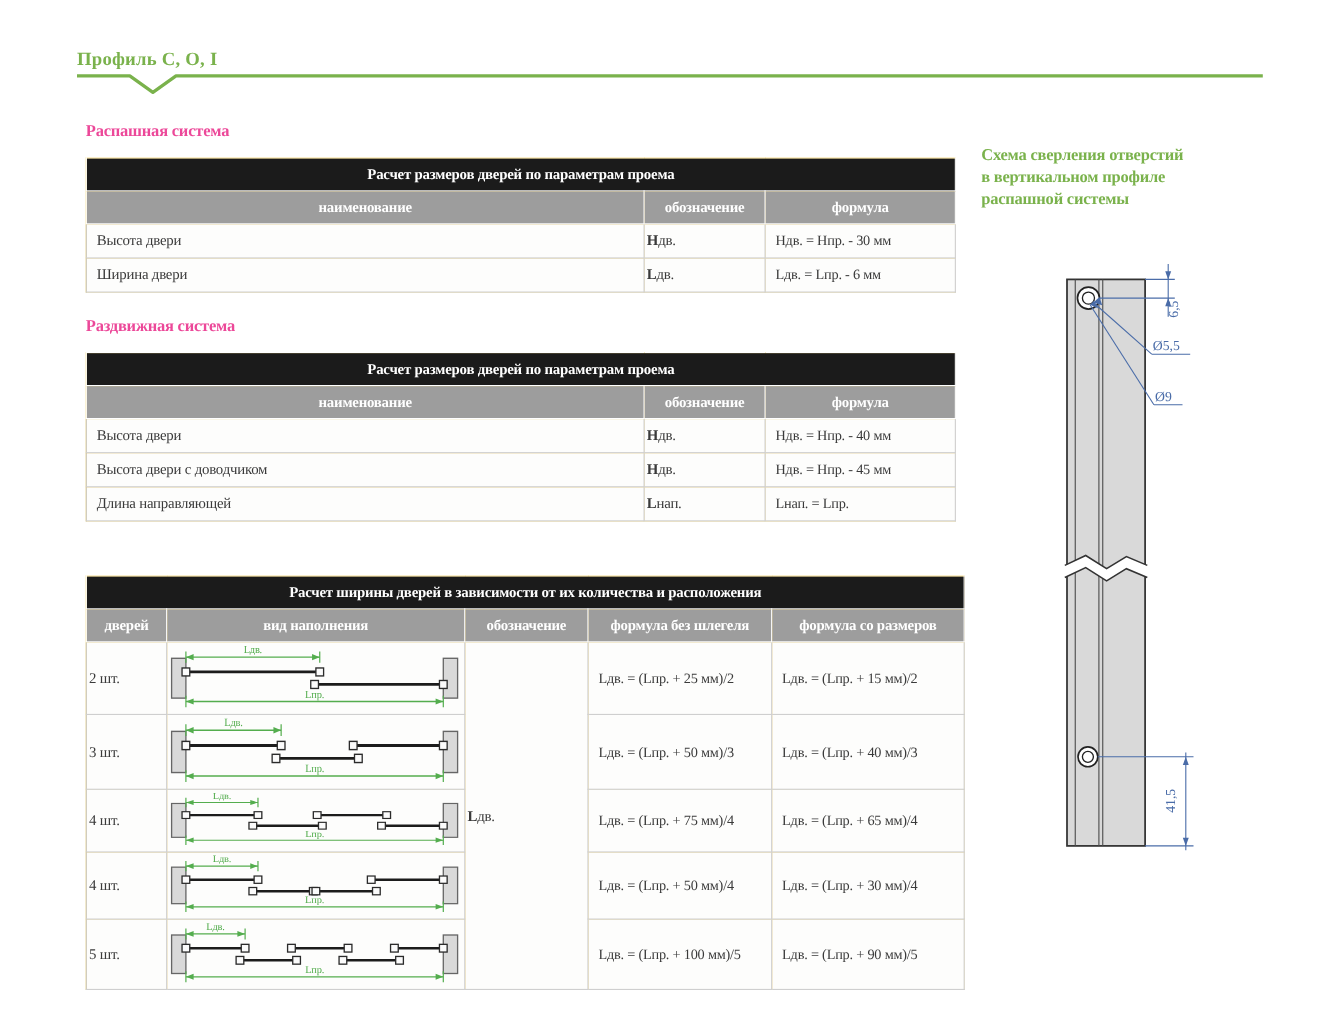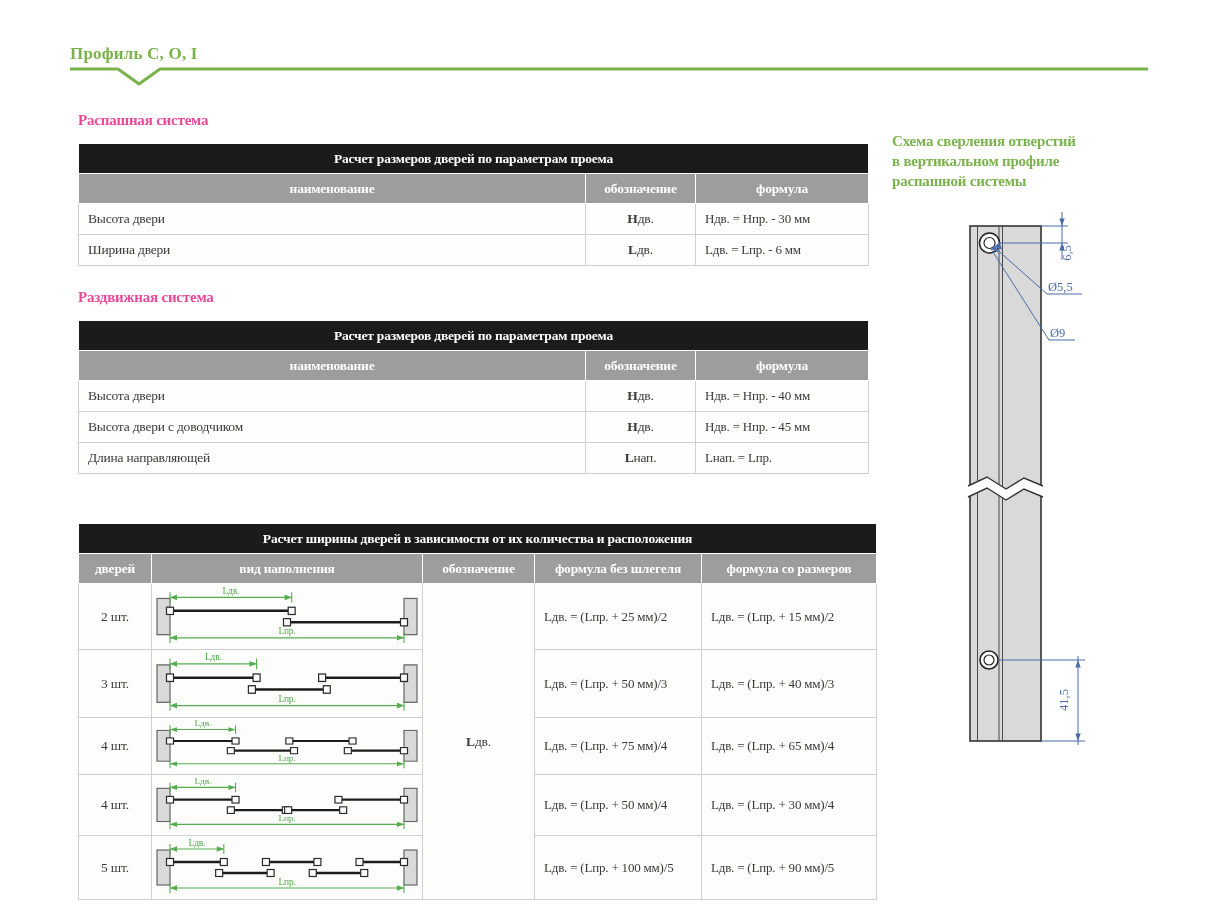--- a/index.html
+++ b/index.html
@@ -9,24 +9,24 @@
   .rule-svg{position:absolute;left:0;top:0;}
   .section-heading{position:absolute;font-size:15px;font-weight:bold;color:#ec4899;letter-spacing:-.2px;}
   .tbl-host{position:absolute;}
   table.spec{border-collapse:collapse;table-layout:fixed;background:#eab308;border:1px solid #c2c2c2;}
   table.spec th.tt{color:#fff;font-size:13.5px;font-weight:bold;height:27px;text-align:center;
         border:1.5px solid #fff;letter-spacing:-.2px;}
   table.spec th.ch{color:#fff;font-size:13.5px;font-weight:bold;height:27px;text-align:center;
         border:1.5px solid #fff;letter-spacing:-.2px;}
   table.spec td{border:1px solid #cfcfcf;font-size:13.5px;background:#fdfdfc;letter-spacing:-.2px;
         padding:0 9px;color:#3a3a3a;}
-  table.spec td.c{text-align:center;padding:0 2px;}
+  table.spec td.c{text-align:left;padding:0 2px;}
   table.spec td.f{font-size:13px;}
   .caption{position:absolute;left:892px;top:131px;font-size:15px;font-weight:bold;line-height:20px;letter-spacing:-.2px;}
-  .drawing-host{position:absolute;left:930px;top:208px;width:200px;height:550px;}
+  .drawing-host{position:absolute;left:930px;top:236px;width:200px;height:550px;}
 </style>
 </head>
 <body>
 
 <div class="page">
   <div class="page-title" style="color: rgb(122, 178, 76);">Профиль C, O, I</div>
   <svg class="rule-svg" width="1215" height="95" id="rule-svg">
       <polyline points="70,69 118,69 139,84 160,69 1148,69" fill="none" stroke="#7ab24c" stroke-width="3" stroke-linejoin="round" stroke-linecap="butt"></polyline>
     </svg>
 

